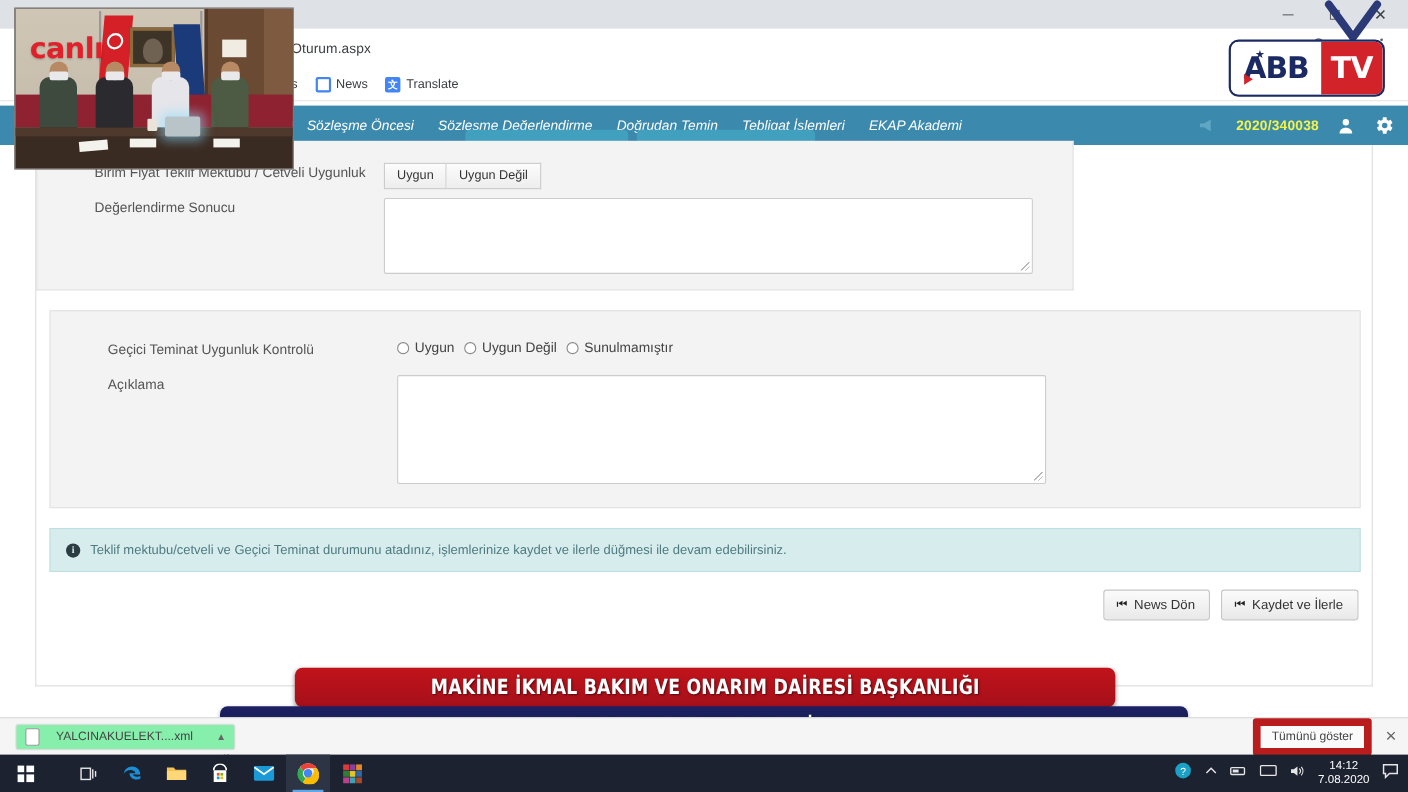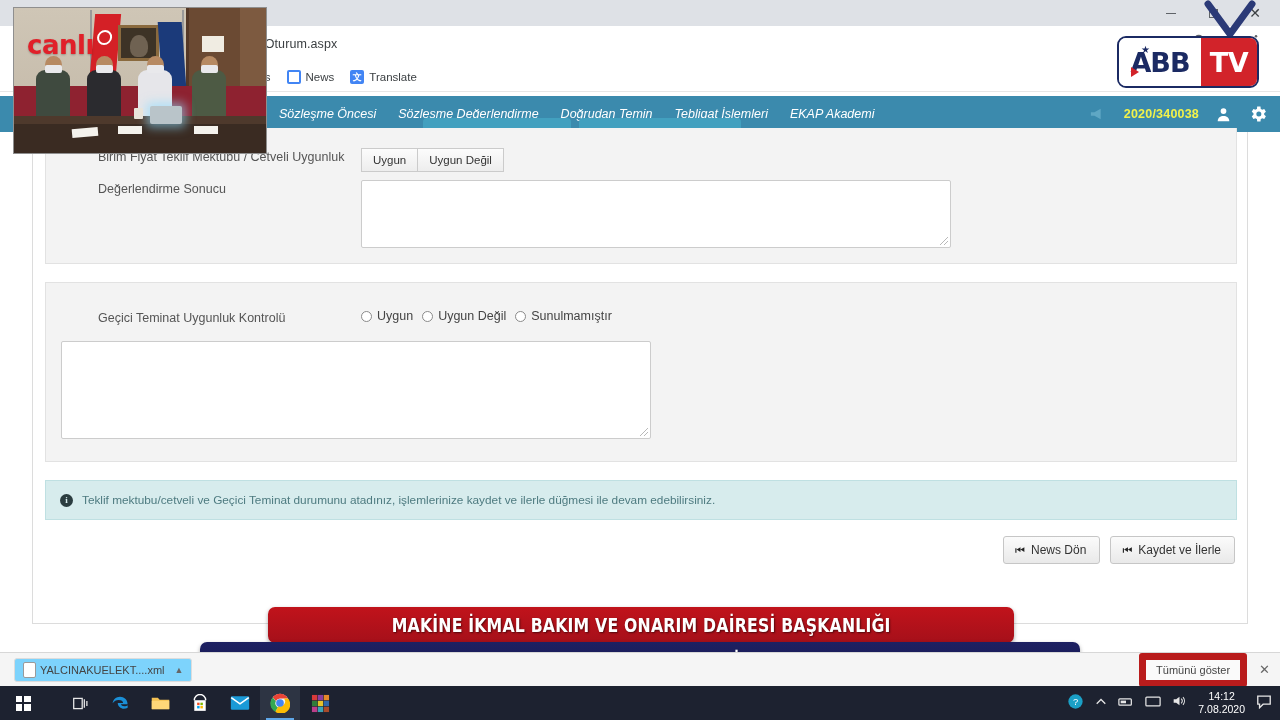--- a/index.html
+++ b/index.html
@@ -93,21 +93,21 @@
 
   
   .tabs-row { position:absolute; left:390px; top:-14px; display:flex; gap:8px; }
   .tab-pill { height:16px; background:#42a0bf; border-radius:4px 4px 0 0; }
   .tab-pill.a { width:148px; }
   .tab-pill.b { width:162px; }
 
   .panel {
     position:absolute; background:#f3f3f3; border:1px solid #e2e2e2;
   }
-  .panel-1 { left:12px; top:-4px; width:1192px; height:136px; border-top:none;}
+  .panel-1 { left:0; top:-4px; width:943px; height:136px; border-top:none;}
   .panel-2 { left:12px; top:150px; width:1192px; height:180px; }
 
   .form-row { position:absolute; display:flex; align-items:flex-start; }
   .form-label {
     font-size:12.5px; color:#555555; width:300px; padding-left:52px;
     line-height:18px;
   }
 
   .btn-group { display:flex; }
   .seg-btn {
@@ -240,22 +240,22 @@
     text-shadow:1px 1px 2px rgba(0,0,0,.55);
   }
 
   
   .shelf {
     position:absolute; left:0; top:652px; width:1280px; height:34px;
     background:#f5f5f5; border-top:1px solid #d7d7d7;
     display:flex; align-items:center;
   }
   .dl-item {
-    margin-left:14px; display:flex; align-items:center; gap:4px;
-    background:#7dd3fc; border:1px solid #dcdcdc; border-radius:3px;
+    margin-left:14px; display:flex; align-items:center; gap:15px;
+    background:#86efac; border:1px solid #dcdcdc; border-radius:3px;
     height:24px; padding:0 8px;
   }
   .dl-doc {
     width:13px; height:16px; border:1px solid #9a9a9a; border-radius:2px; background:#fff;
   }
   .dl-name { font-size:11px; color:#444; }
   .dl-caret { font-size:9px; color:#666; margin-left:6px; }
   .shelf-right { position:absolute; right:10px; display:flex; align-items:center; gap:12px; }
   .show-all {
     font-size:11px; color:#444; background:#fafafa; border:7px solid #b91c1c;
@@ -423,20 +423,21 @@
               <span class="radio-dot"></span>
               <span>Uygun Değil</span>
             </label>
             <label class="radio-item">
               <span class="radio-dot"></span>
               <span>Sunulmamıştır</span>
             </label>
           </div>
         </div>
         <div class="form-row" style="left:0; top:58px; width:100%;">
+          <div class="form-label">Açıklama</div>
           <div class="ta" style="margin-left:15px;">
             <textarea style="width: 588px; height: 92px; border: none; outline: none; resize: none; padding: 5px; font-family: &quot;Liberation Sans&quot;, sans-serif; font-size: 12px; background: transparent;" placeholder=""></textarea>
           </div>
         </div>
       </div>
 
       <div class="alert">
         <span class="alert-ico">i</span>
         <span class="alert-text">Teklif mektubu/cetveli ve Geçici Teminat durumunu atadınız, işlemlerinize kaydet ve ilerle düğmesi ile devam edebilirsiniz.</span>
       </div>

